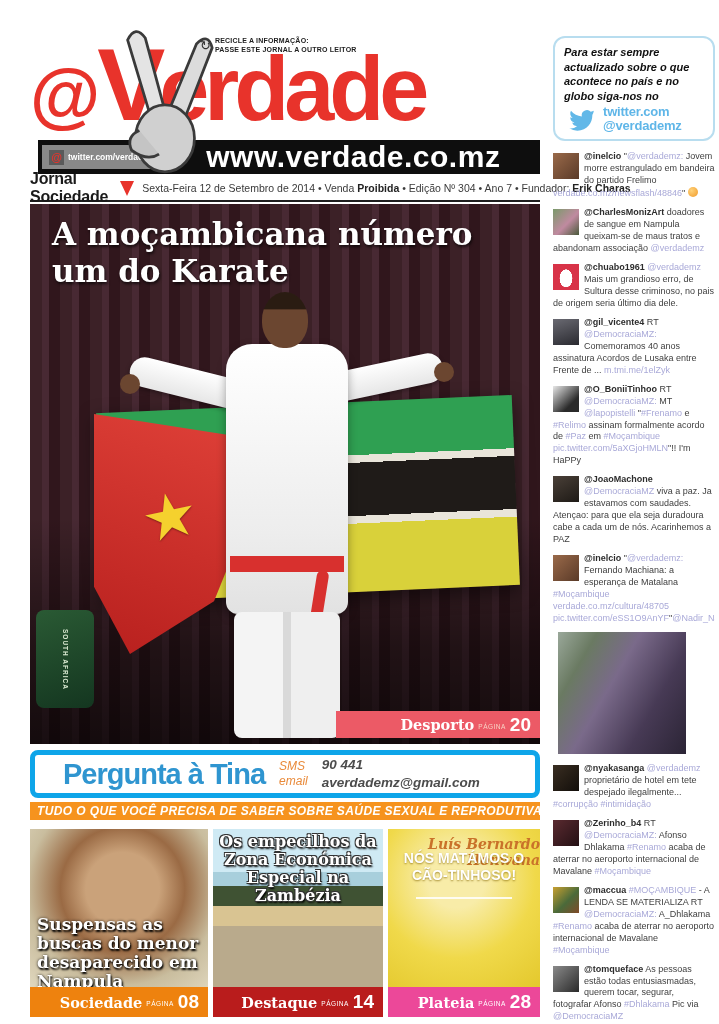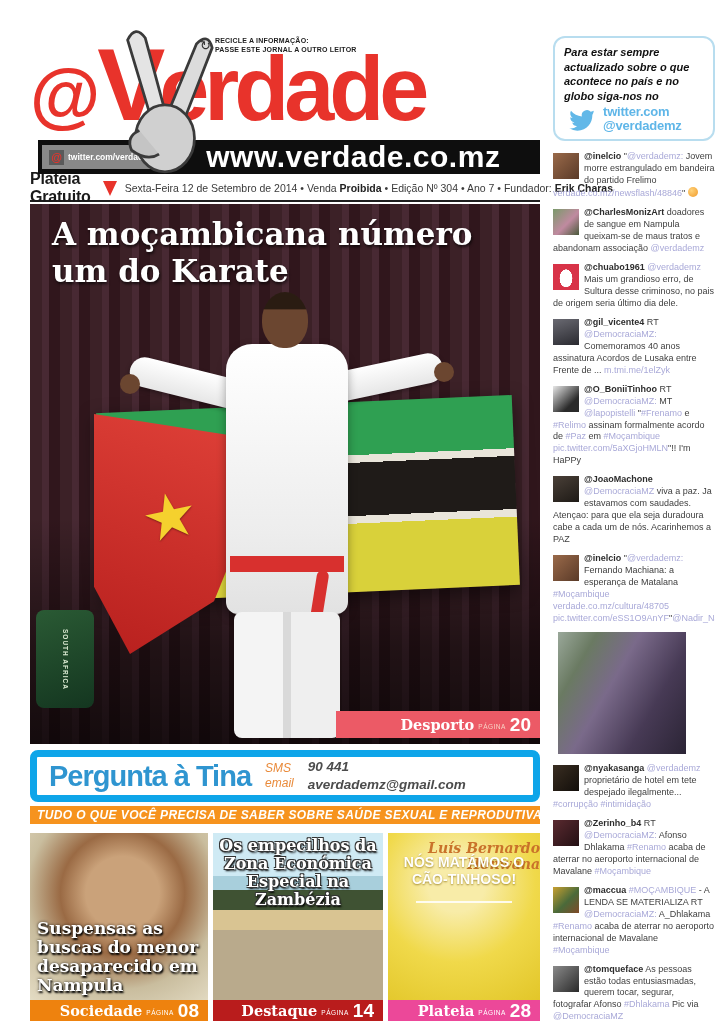--- a/index.html
+++ b/index.html
@@ -69,22 +69,22 @@
 
   
   .badge{display:flex;align-items:center;justify-content:flex-end;gap:4px;color:#fff;padding:0 9px;}
   .badge-section{font-family:"DejaVu Serif","Liberation Serif",serif;font-weight:bold;font-size:14.5px;}
   .badge-pagina{font-size:6.5px;letter-spacing:.5px;align-self:center;margin-top:3px;}
   .badge-num{font-size:19px;font-weight:bold;}
   .badge-desporto{position:absolute;right:0;bottom:6px;width:186px;height:27px;background:#ec5a66;z-index:6;}
   .badge-desporto .badge-pagina{color:#f8d3c4;}
 
   
-  .tina-box{margin-top:6px;height:38px;border:7px solid #0ea5e9;border-radius:8px;
-      display:flex;align-items:center;padding:0 12px;gap:14px;background:#fff;}
+  .tina-box{margin-top:6px;height:38px;border:5px solid #0ea5e9;border-radius:8px;
+      display:flex;align-items:center;padding:0 28px;gap:14px;background:#fff;}
   .tina-title{color:#2f95d0;font-size:29px;font-weight:bold;letter-spacing:-1px;white-space:nowrap;}
   .tina-labels{display:flex;flex-direction:column;font-style:italic;color:#e98a3a;font-size:12px;line-height:1.25;}
   .tina-values{display:flex;flex-direction:column;font-weight:bold;font-style:italic;color:#4c4c4c;
       font-size:13.5px;line-height:1.3;}
   .tina-banner{margin-top:4px;height:18px;background:#f6931e;color:#fff;display:flex;align-items:center;
       padding:0 7px;font-size:12px;font-weight:bold;font-style:italic;letter-spacing:.4px;white-space:nowrap;}
 
   
   .bottom-row{display:flex;margin-top:9px;height:188px;}
   .panel{position:relative;overflow:hidden;}
@@ -102,21 +102,21 @@
   .road-headline{top:4px;left:5px;right:5px;text-align:center;font-size:16px;line-height:1.12;
       text-shadow:-1px -1px 0 #333,1px -1px 0 #333,-1px 1px 0 #333,1px 2px 2px #000;}
   .book-headline{left:4px;right:6px;bottom:27px;text-align:right;font-size:15px;line-height:1.12;
       text-shadow:-1px -1px 0 #666,1px 1px 0 #666,1px 2px 2px rgba(0,0,0,.7);}
   .book-author{position:absolute;top:7px;left:0;right:0;text-align:right;z-index:3;
       font-family:"DejaVu Serif","Liberation Serif",serif;font-style:italic;font-weight:bold;
       font-size:14px;color:#c9722a;}
   .book-title{position:absolute;top:21px;left:12px;right:12px;text-align:center;z-index:3;
       font-weight:bold;font-size:14px;line-height:1.2;color:#fff;text-shadow:0 1px 2px rgba(130,100,0,.7);}
   .book-rule{position:absolute;top:68px;left:28px;right:28px;height:2px;background:rgba(255,255,255,.85);z-index:3;}
-  .bar{position:absolute;left:0;right:0;bottom:0;height:21px;z-index:4;text-align:center;}
+  .bar{position:absolute;left:0;right:0;bottom:0;height:30px;z-index:4;text-align:center;}
   .bar-sociedade{background:#ee820e;}
   .bar-destaque{background:#b91c1c;}
   .bar-plateia{background:#ec4899;}
 
   
   .sidebar{position:absolute;left:553px;top:36px;width:162px;height:986px;overflow:hidden;}
   .promo-box{border:2px solid #b8ddef;border-radius:12px;padding:7px 9px 6px;background:#fff;}
   .promo-text{margin:0;font-style:italic;font-weight:bold;font-size:11px;line-height:1.32;color:#101010;}
   .promo-tw{display:flex;align-items:center;gap:5px;margin-top:2px;}
   .promo-handle{color:#5fb6e8;font-weight:bold;font-size:13px;line-height:1.08;letter-spacing:-.2px;}
@@ -157,21 +157,21 @@
         </g>
       </svg>
       <div class="www-banner">
         <span class="tw-badge">
           <span class="tw-badge-logo">@</span>
           <span>twitter.com/verdademz</span>
         </span>
         <span class="www-text">www.verdade.co.mz</span>
       </div>
       <div class="dateline">
-        <span class="gratuito">Plateia Gratuito</span>
+        <span class="gratuito">Jornal Sociedade</span>
         <span class="v-marker"></span>
         <span class="date-text"><span>Sexta-Feira 12 de Setembro de 2014 • Venda </span><b>Proibida</b><span> • Edição Nº 304 • Ano 7 • Fundador: </span><b>Erik Charas</b></span>
       </div>
     </header>
 
     <section class="main-photo">
       <h1 class="headline">A moçambicana número um do Karate</h1>
       <div class="flag-stripes"></div>
       <div class="flag-triangle"></div>
       <div class="flag-star">★</div>

